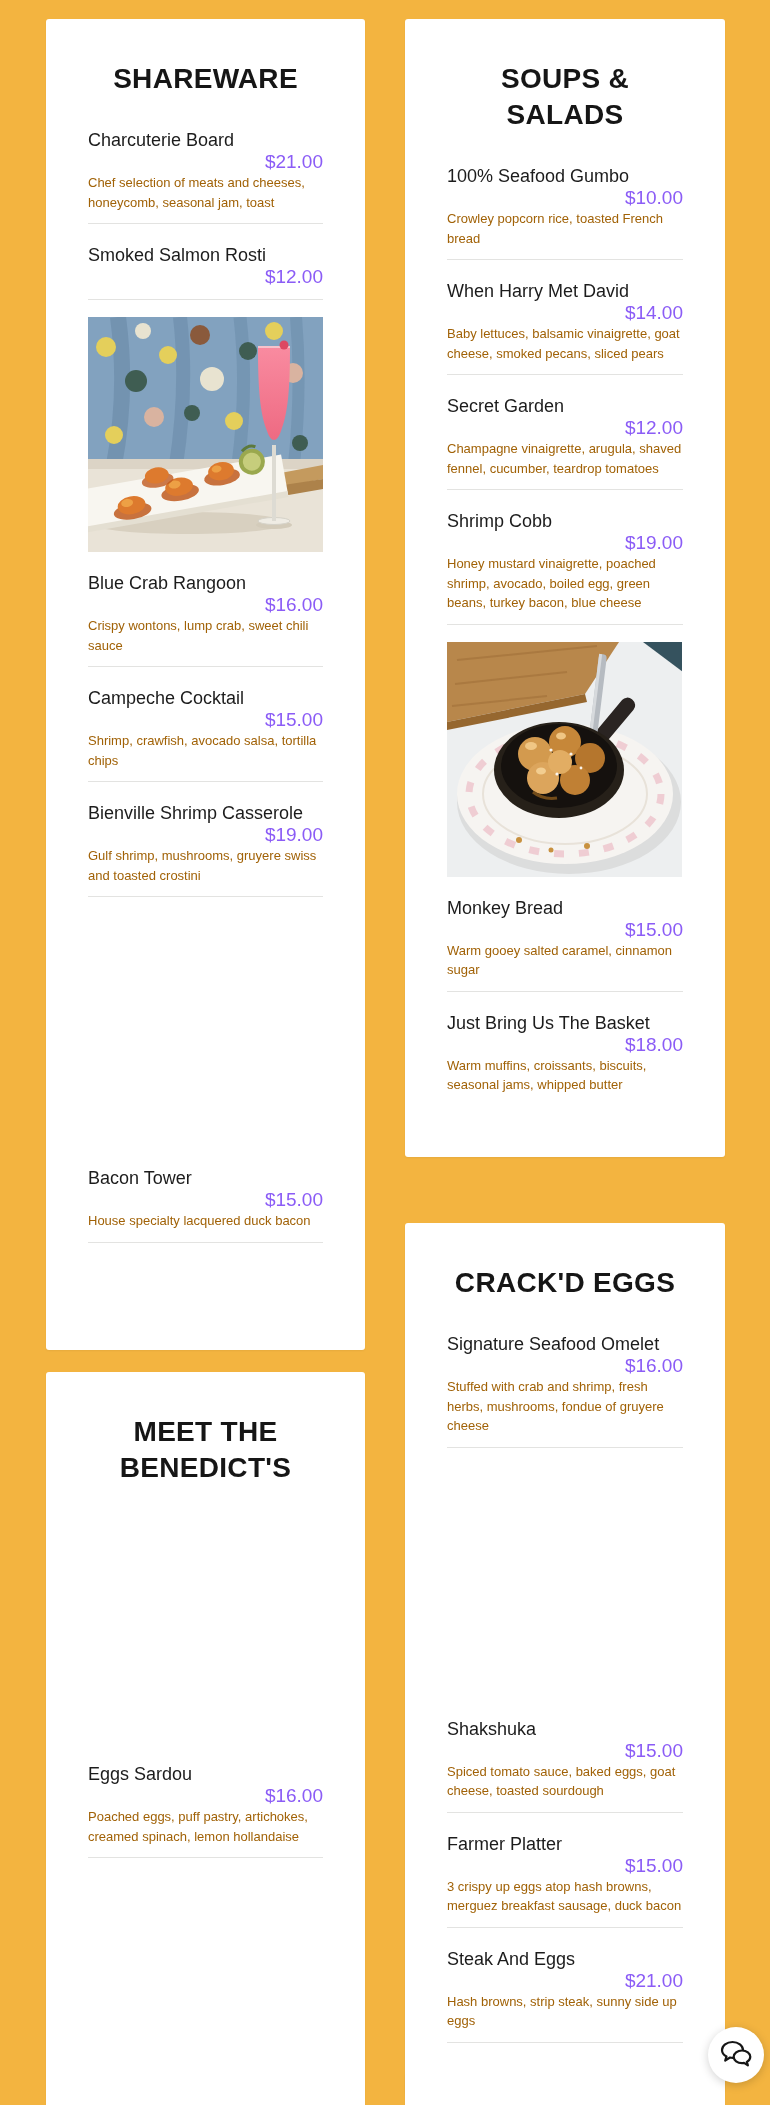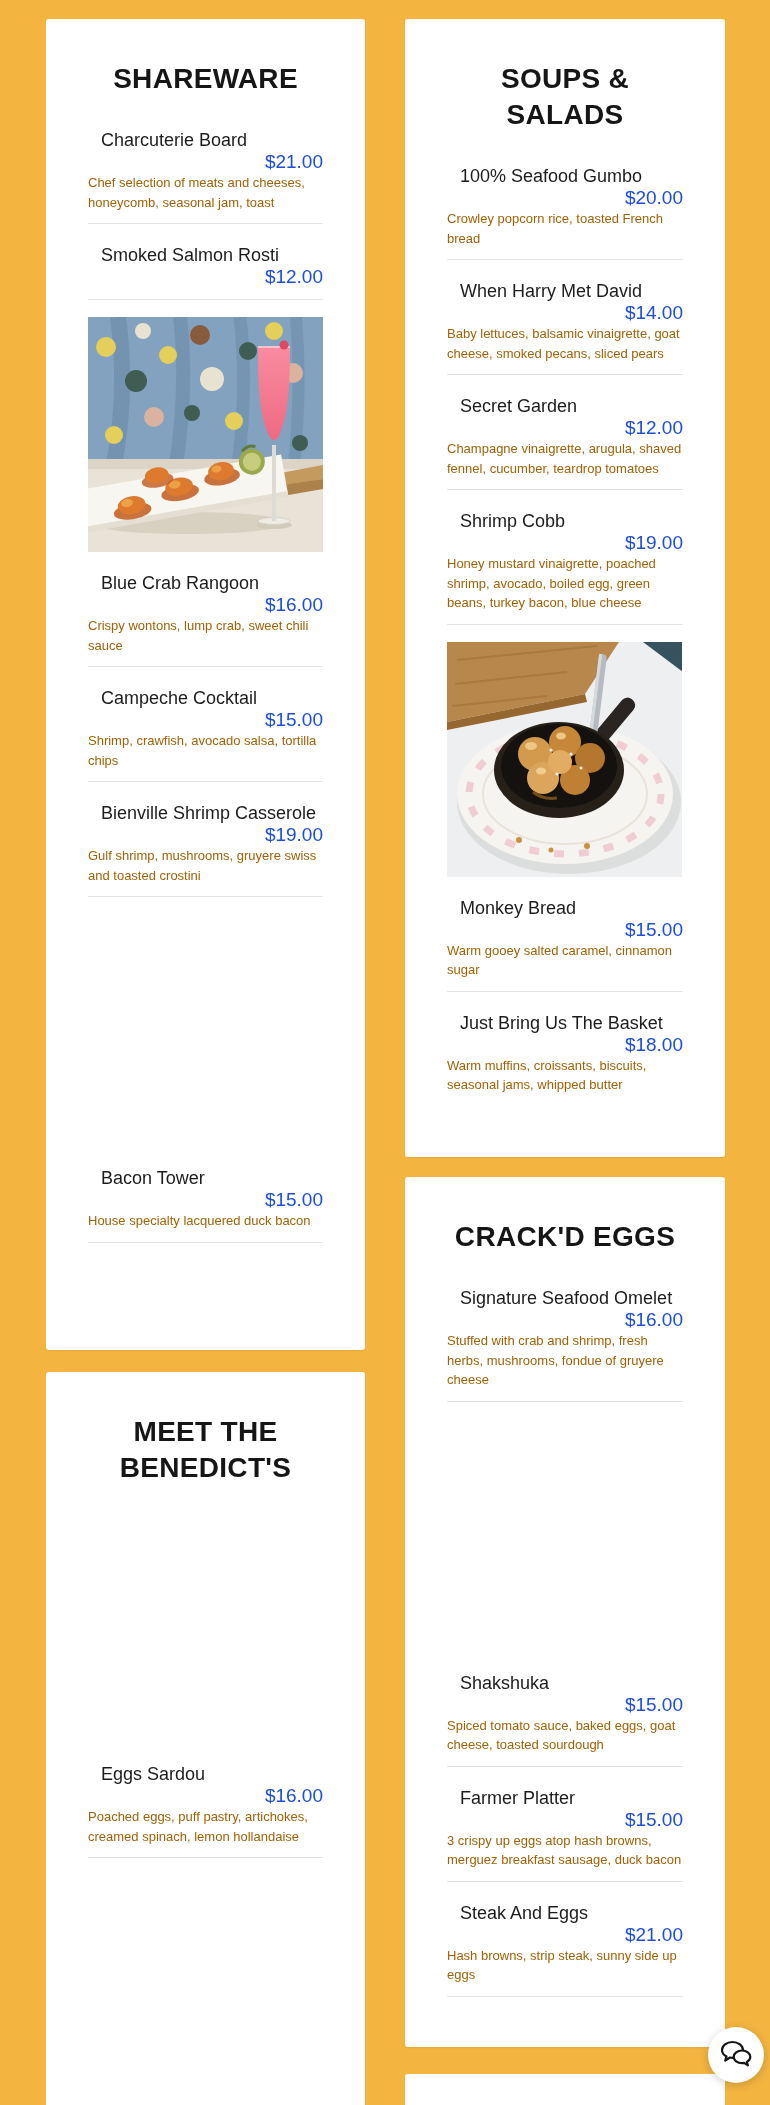--- a/index.html
+++ b/index.html
@@ -4,30 +4,30 @@
 <style>
   * { margin:0; padding:0; box-sizing:border-box; }
   html,body { width:770px; }
   body { font-family:"Liberation Sans", sans-serif; background:#F3B440; }
   #screen { position:relative; width:770px; height:2105px; background:#F3B440; overflow:hidden; }
 
   .menu-card { position:absolute; background:#FFFFFF; border-radius:3px; padding:4px 42px;
                box-shadow:0 1px 2px rgba(0,0,0,0.05); overflow:hidden; }
   #card-shareware  { left:46px;  top:19px;   width:319px; height:1331px; }
   #card-soups      { left:405px; top:19px;   width:320px; height:1138px; }
-  #card-crackd     { left:405px; top:1177px; width:320px; height:870px;  }
+  #card-crackd     { left:405px; top:1223px; width:320px; height:870px;  }
   #card-benedicts  { left:46px;  top:1372px; width:319px; height:780px;  }
   #card-next       { left:405px; top:2074px; width:320px; height:90px; padding:0; }
 
   .card-title { margin:38px 0 12px; text-align:center; font-size:28px; line-height:36px;
                 font-weight:700; color:#161616; letter-spacing:0.3px; }
 
   .menu-item { padding-top:20px; }
-  .item-name  { font-size:18px; line-height:22px; color:#1C1C1C; font-weight:500;margin-left:13px; }
-  .item-price { font-size:19px; line-height:22px; color:#1d4ed8; text-align:right; }
+  .item-name  { font-size:18px; line-height:22px; color:#1C1C1C; font-weight:500; }
+  .item-price { font-size:19px; line-height:22px; color:#8b5cf6; text-align:right; }
   .item-desc  { font-size:13px; line-height:19.5px; color:#a16207; }
   .divider    { margin-top:11px; height:1px; background:#E3E3E1; }
 
   .menu-photo { width:235px; height:235px; margin-top:17px; overflow:hidden; }
   .menu-photo svg { display:block; }
   .lazy-spacer { width:100%; }
   #spacer-shareware { height:250px; }
   #spacer-benedicts { height:245px; }
   #spacer-crackd    { height:250px; }
 
@@ -149,21 +149,21 @@
       <div class="item-desc">House specialty lacquered duck bacon</div>
       <div class="divider"></div>
     </div>
   </section>
 
   <section class="menu-card" id="card-soups">
     <h2 class="card-title">SOUPS &amp; SALADS</h2>
 
     <div class="menu-item">
       <div class="item-name">100% Seafood Gumbo</div>
-      <div class="item-price">$20.00</div>
+      <div class="item-price">$10.00</div>
       <div class="item-desc">Crowley popcorn rice, toasted French bread</div>
       <div class="divider"></div>
     </div>
 
     <div class="menu-item">
       <div class="item-name">When Harry Met David</div>
       <div class="item-price">$14.00</div>
       <div class="item-desc">Baby lettuces, balsamic vinaigrette, goat cheese, smoked pecans, sliced pears</div>
       <div class="divider"></div>
     </div>

